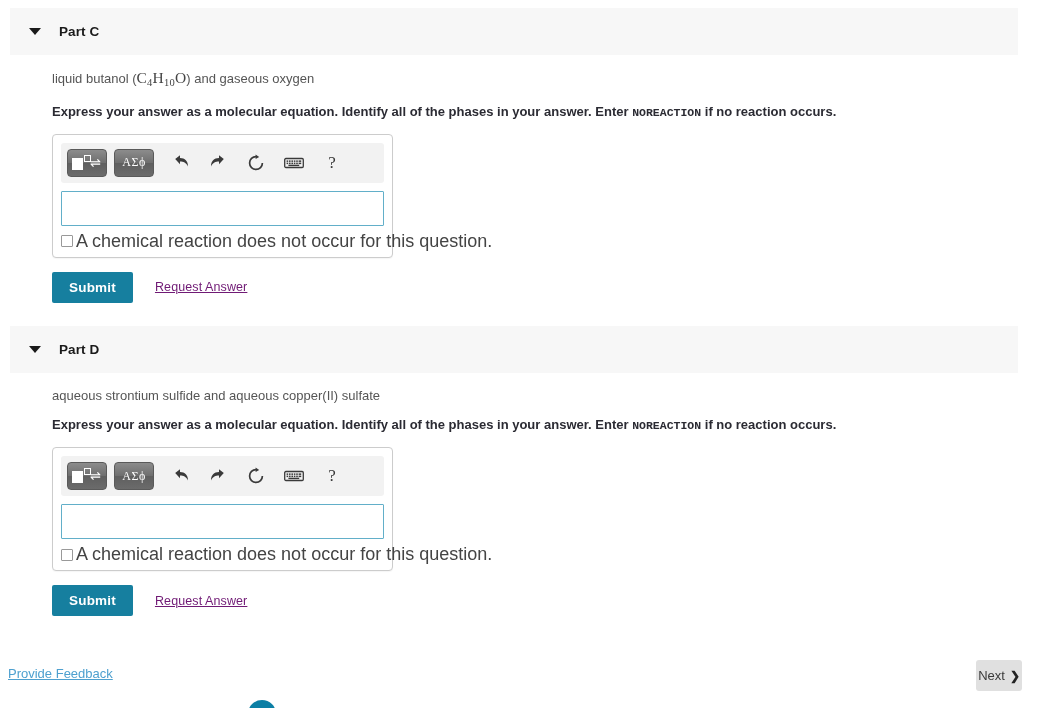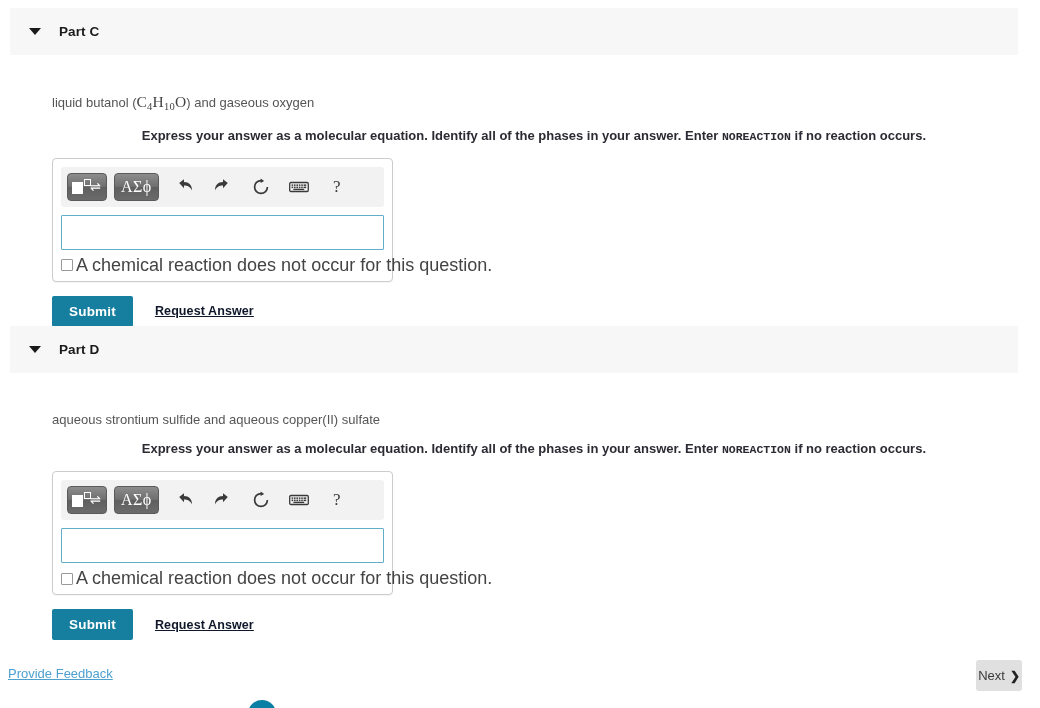--- a/index.html
+++ b/index.html
@@ -53,40 +53,38 @@
   .part-body {
     padding-left: 52px;
     padding-top: 14px;
   }
   .reactants-line {
     font-size: 13px;
     color: #555555;
     line-height: 18px;
     margin-bottom: 11px;
     white-space: nowrap;
-    margin-top: 24px;
   }
   .mjx {
     font-family: "Liberation Serif", serif;
     font-size: 15.5px;
     color: #444444;
     letter-spacing: 0.2px;
   }
   .mjx sub {
     font-size: 10.5px;
     vertical-align: -0.25em;
   }
   .instruction-line {
     font-size: 13px;
     font-weight: bold;
     color: #2b2b33;
     line-height: 17px;
     margin-bottom: 13px;
     white-space: nowrap;
-    text-align: right;
   }
   .mono-token {
     font-family: "Liberation Mono", monospace;
     font-size: 11.5px;
     font-weight: bold;
     letter-spacing: 0px;
   }
 
   
   .answer-box {
@@ -116,21 +114,21 @@
     display: flex;
     align-items: center;
     justify-content: center;
     margin-right: 7px;
     box-sizing: border-box;
     cursor: pointer;
   }
   .tool-btn.greek {
     font-family: "Liberation Serif", serif;
     color: #ffffff;
-    font-size: 16px;
+    font-size: 12px;
     letter-spacing: 0.5px;
     padding: 8px 6px;
   }
   .tmpl-glyph {
     position: relative;
     width: 30px;
     height: 18px;
   }
   .tmpl-glyph .sq-filled {
     position: absolute;
@@ -223,22 +221,22 @@
     border: none;
     border-radius: 2px;
     padding: 8px 17px;
     cursor: pointer;
     font-family: "Liberation Sans", sans-serif;
     letter-spacing: 0.2px;
   }
   .request-answer {
     margin-left: 22px;
     font-size: 12.5px;
-    font-weight: bold;
-    color: #0f172a;
+    font-weight: normal;
+    color: #701a75;
     text-decoration: underline;
     cursor: pointer;
     letter-spacing: 0.1px;
   }
 
   
   .footer {
     position: absolute;
     left: 0;
     top: 660px;

